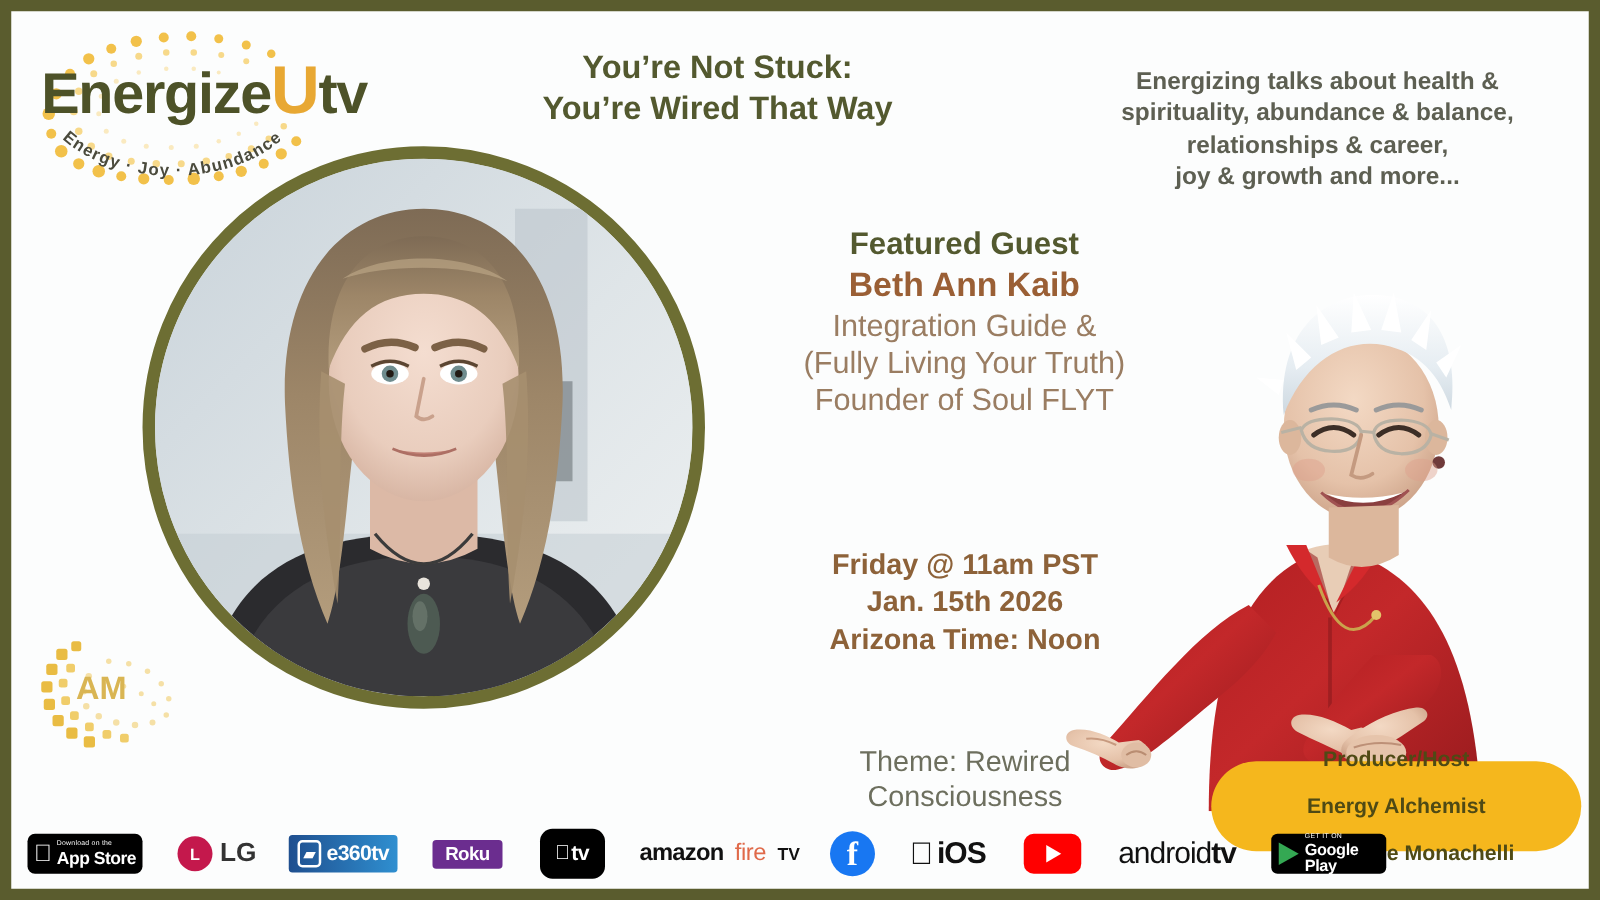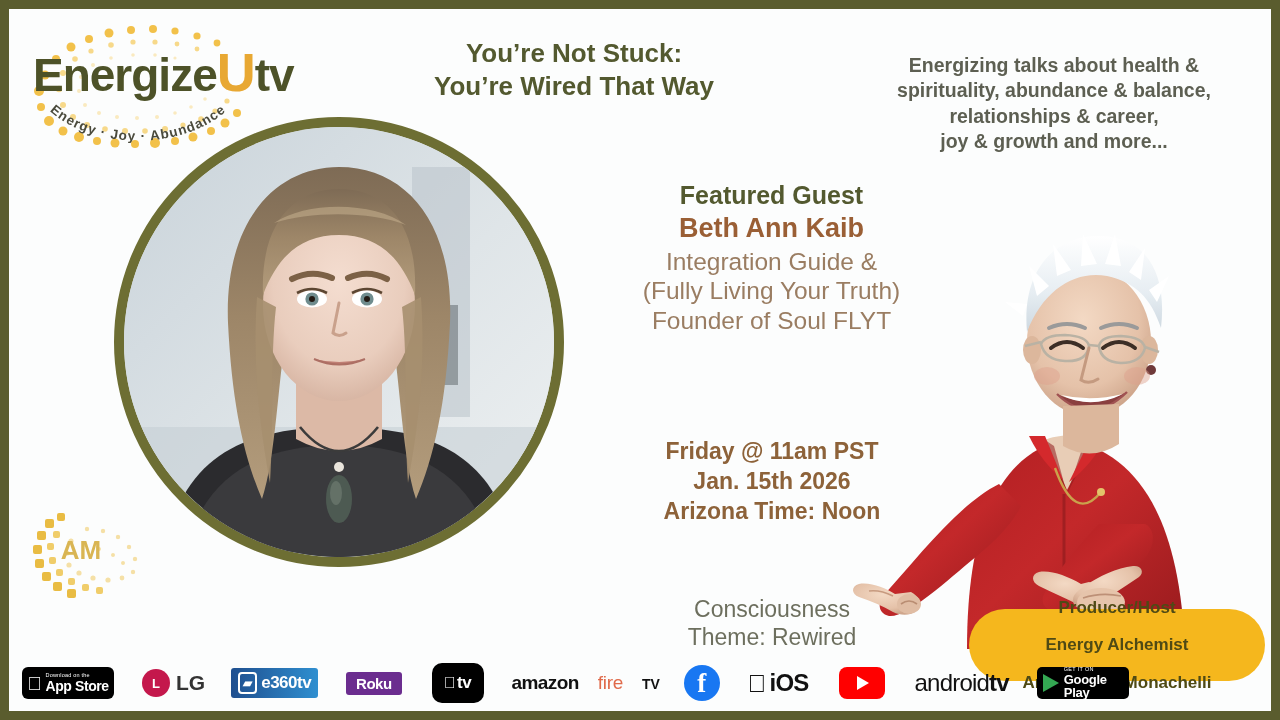--- a/index.html
+++ b/index.html
@@ -107,21 +107,21 @@
     display:flex;align-items:center;justify-content:center;color:#fff;font-size:12px;font-weight:bold;}
   .b-e360 .etxt { color:#fff; font-size:17px; font-weight:bold; letter-spacing:-.5px;}
 
   .b-roku { margin-left:28px; background:#6b2d8f; border-radius:3px; padding:3px 10px;
     color:#fff; font-size:15px; font-weight:bold; letter-spacing:-.5px;}
 
   .b-appletv { margin-left:30px; background:#000; border-radius:10px; width:52px;height:40px;
     display:flex;align-items:center;justify-content:center;color:#fff;gap:1px;}
   .b-appletv .a { font-size:16px;} .b-appletv .t { font-size:17px; font-weight:600; letter-spacing:-.5px;}
 
-  .b-fire { margin-left:28px; display:flex; align-items:baseline; gap:19px; }
+  .b-fire { margin-left:28px; display:flex; align-items:baseline; gap:9px; }
   .b-fire .am { font-size:19px; font-weight:bold; color:#111; letter-spacing:-.6px; position:relative;}
   .b-fire .fire { font-size:19px; color:#e06a4a; letter-spacing:-.3px;}
   .b-fire .tv2 { font-size:14px; font-weight:bold; color:#111;}
 
   .b-fb { margin-left:24px; width:36px;height:36px;border-radius:50%;background:#1877f2;
     color:#fff;display:flex;align-items:center;justify-content:center;font-size:27px;
     font-weight:bold;font-family:"Liberation Serif",serif;}
 
   .b-ios { margin-left:28px; display:flex; align-items:center; gap:3px; color:#111;}
   .b-ios .a { font-size:25px;} .b-ios .t { font-size:24px; font-weight:600; letter-spacing:-.8px;}
@@ -312,22 +312,22 @@
       </div>
     </div>
 
     <div id="date-block">
       <div>Friday @ 11am PST</div>
       <div>Jan. 15th 2026</div>
       <div>Arizona Time: Noon</div>
     </div>
 
     <div id="theme-block">
+      <div>Theme: Rewired</div>
       <div>Consciousness</div>
-      <div>Theme: Rewired</div>
     </div>
 
     <svg id="am-mark" viewBox="0 0 130 105">
       <g fill="#e9b93a">
         <rect x="22" y="18" width="9" height="9" rx="2"></rect>
           <rect x="14" y="30" width="9" height="9" rx="2"></rect>
         <rect x="10" y="44" width="9" height="9" rx="2"></rect>
           <rect x="12" y="58" width="9" height="9" rx="2"></rect>
         <rect x="19" y="71" width="9" height="9" rx="2"></rect>
           <rect x="30" y="81" width="9" height="9" rx="2"></rect>

